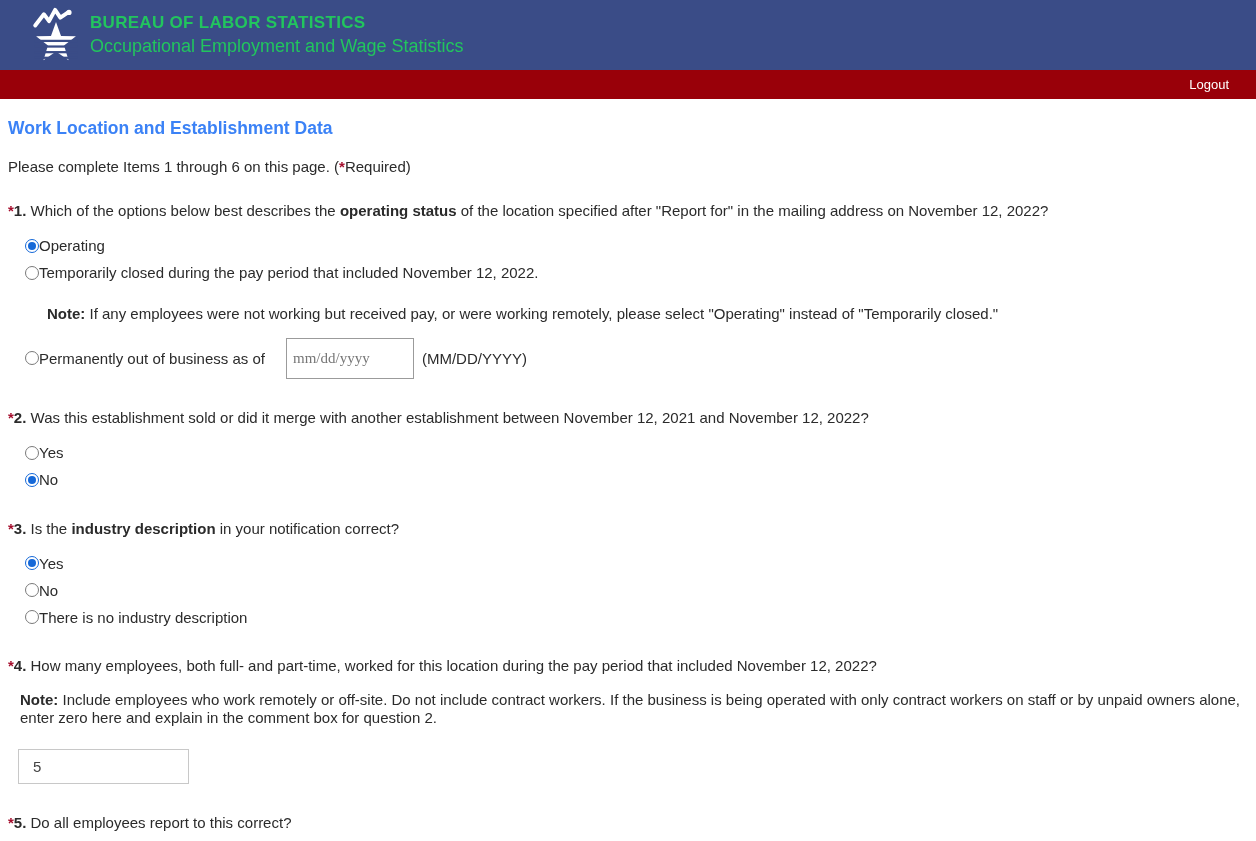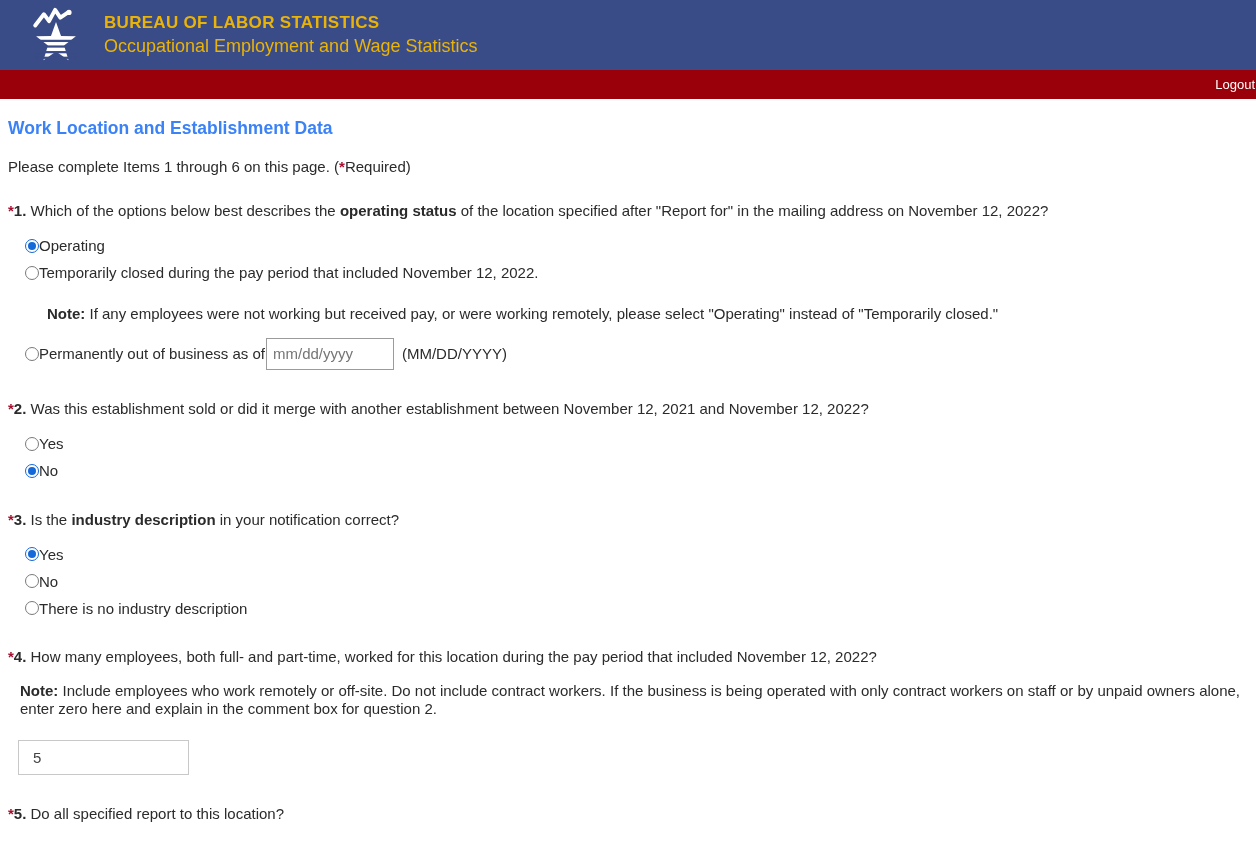--- a/index.html
+++ b/index.html
@@ -13,39 +13,39 @@
 
   
   .site-header {
     height: 70px;
     background: #3a4c87;
     display: flex;
     align-items: center;
     padding-left: 30px;
   }
   .logo { width: 52px; height: 58px; flex: 0 0 auto; }
-  .header-text { margin-left: 22px; color: #eab308; }
+  .header-text { margin-left: 8px; color: #22c55e; }
   .header-title {
     font-size: 17px;
     font-weight: bold;
     letter-spacing: 0.3px;
     line-height: 1.2;
   }
   .header-subtitle {
     font-size: 18px;
     margin-top: 3px;
   }
 
   .red-bar {
     height: 29px;
     background: #990009;
     display: flex;
     justify-content: flex-end;
     align-items: center;
-    padding-right: 1px;
+    padding-right: 27px;
   }
   .logout-link {
     color: #ffffff;
     font-size: 13px;
     text-decoration: none;
     cursor: pointer;
   }
 
   
   .main { padding: 19px 10px 30px 8px; }
@@ -93,26 +93,26 @@
     border-radius: 50%;
     background: #1568d8;
   }
 
   .note { line-height: 1.2; }
   .note-q1 { margin: 22px 0 15px 22px; }
   .note-q4 { margin: 6px 0 0 12px; max-width: 1228px; }
 
   .date-input {
     width: 128px;
-    height: 32px;
+    height: 41px;
     border: 1px solid #9b9b9b;
-    font-family: Liberation Sans, sans-serif;
+    font-family: Liberation Serif, serif;
     font-size: 15px;
     padding: 0 6px;
-    margin: 0 8px 0 1px;
+    margin: 0 8px 0 21px;
     color: #2b2b2b;
   }
   .date-input::placeholder { color: #767676; }
 
   .employees-input {
     display: block;
     width: 171px;
     height: 35px;
     border: 1px solid #c8c8c8;
     font-family: inherit;
@@ -209,21 +209,21 @@
     </div>
   </section>
 
   <section class="question-block">
     <p class="question-text"><span class="req">*</span><span class="qnum">4.</span><span> How many employees, both full- and part-time, worked for this location during the pay period that included November 12, 2022?</span></p>
     <p class="note note-q4"><span class="bold">Note:</span><span> Include employees who work remotely or off-site. Do not include contract workers. If the business is being operated with only contract workers on staff or by unpaid owners alone, enter zero here and explain in the comment box for question 2.</span></p>
     <input class="employees-input" type="text" value="5" style="">
   </section>
 
   <section class="question-block">
-    <p class="question-text"><span class="req">*</span><span class="qnum">5.</span><span> Do all specified report to this location?</span></p>
+    <p class="question-text"><span class="req">*</span><span class="qnum">5.</span><span> Do all employees report to this correct?</span></p>
     <div class="options">
       <div class="option-row">
         <span class="radio checked"></span>
         <span class="opt-label">Yes</span>
       </div>
 
     </div>
   </section>
 
 </main>

